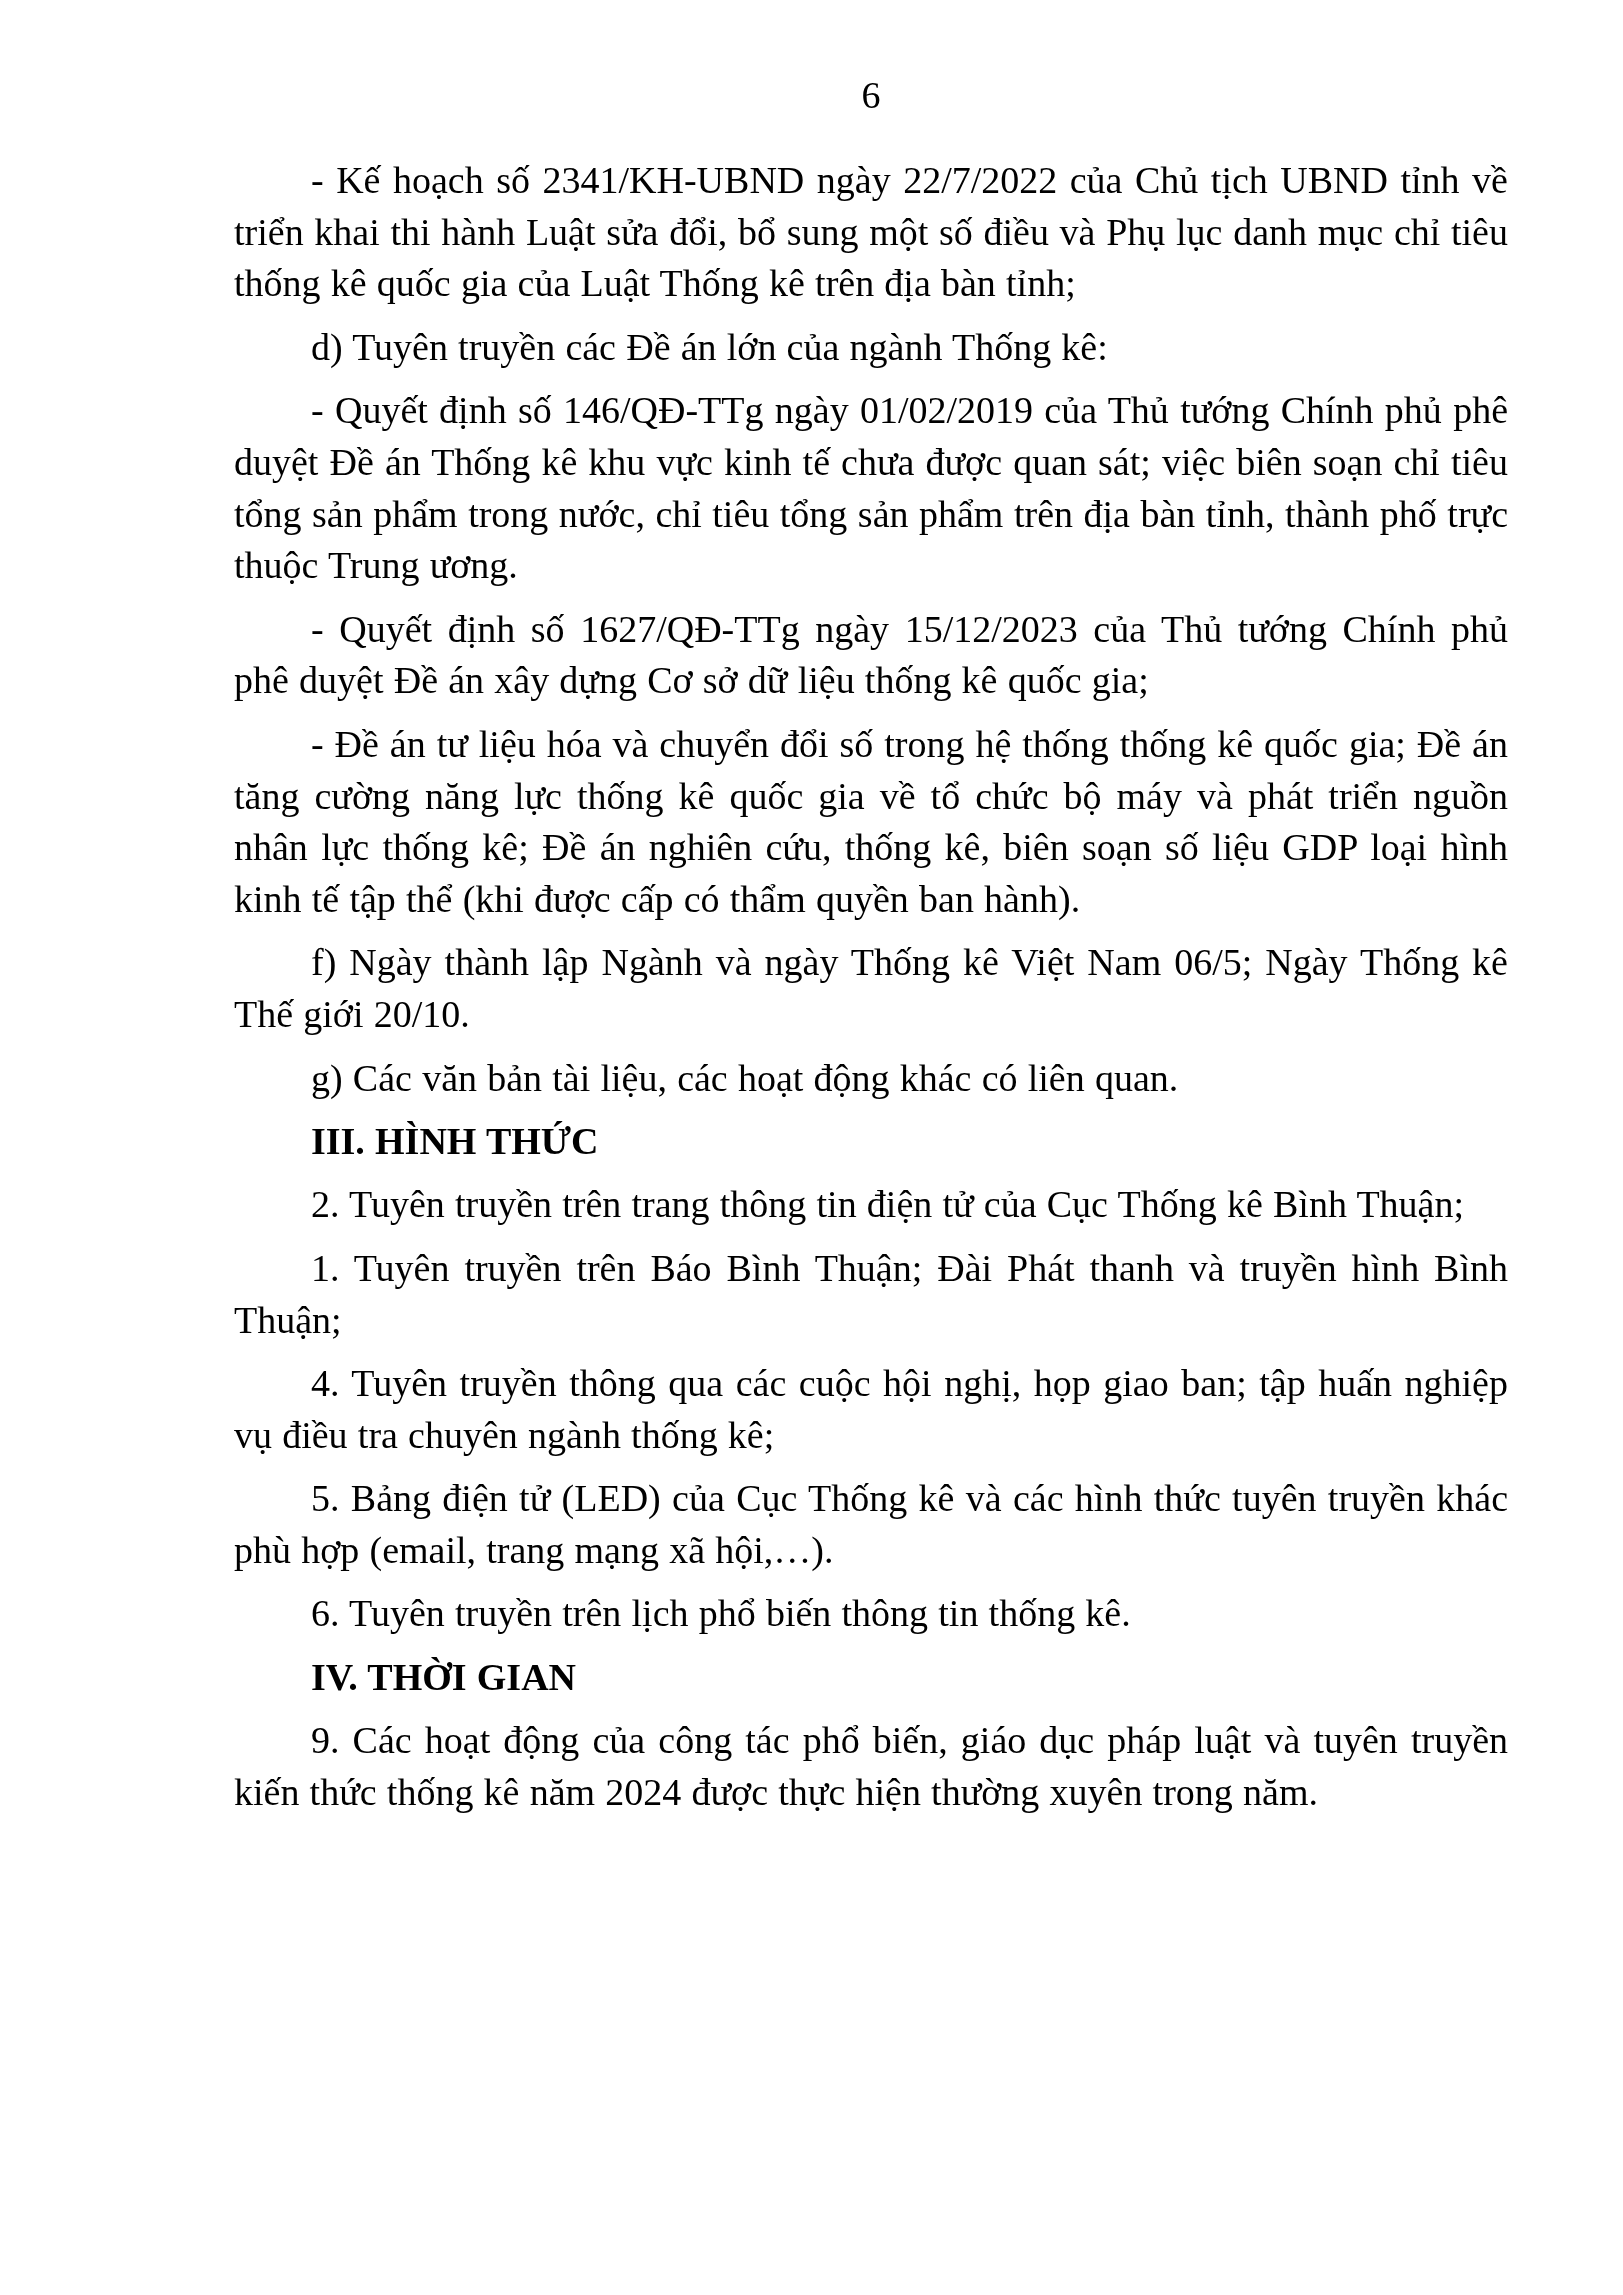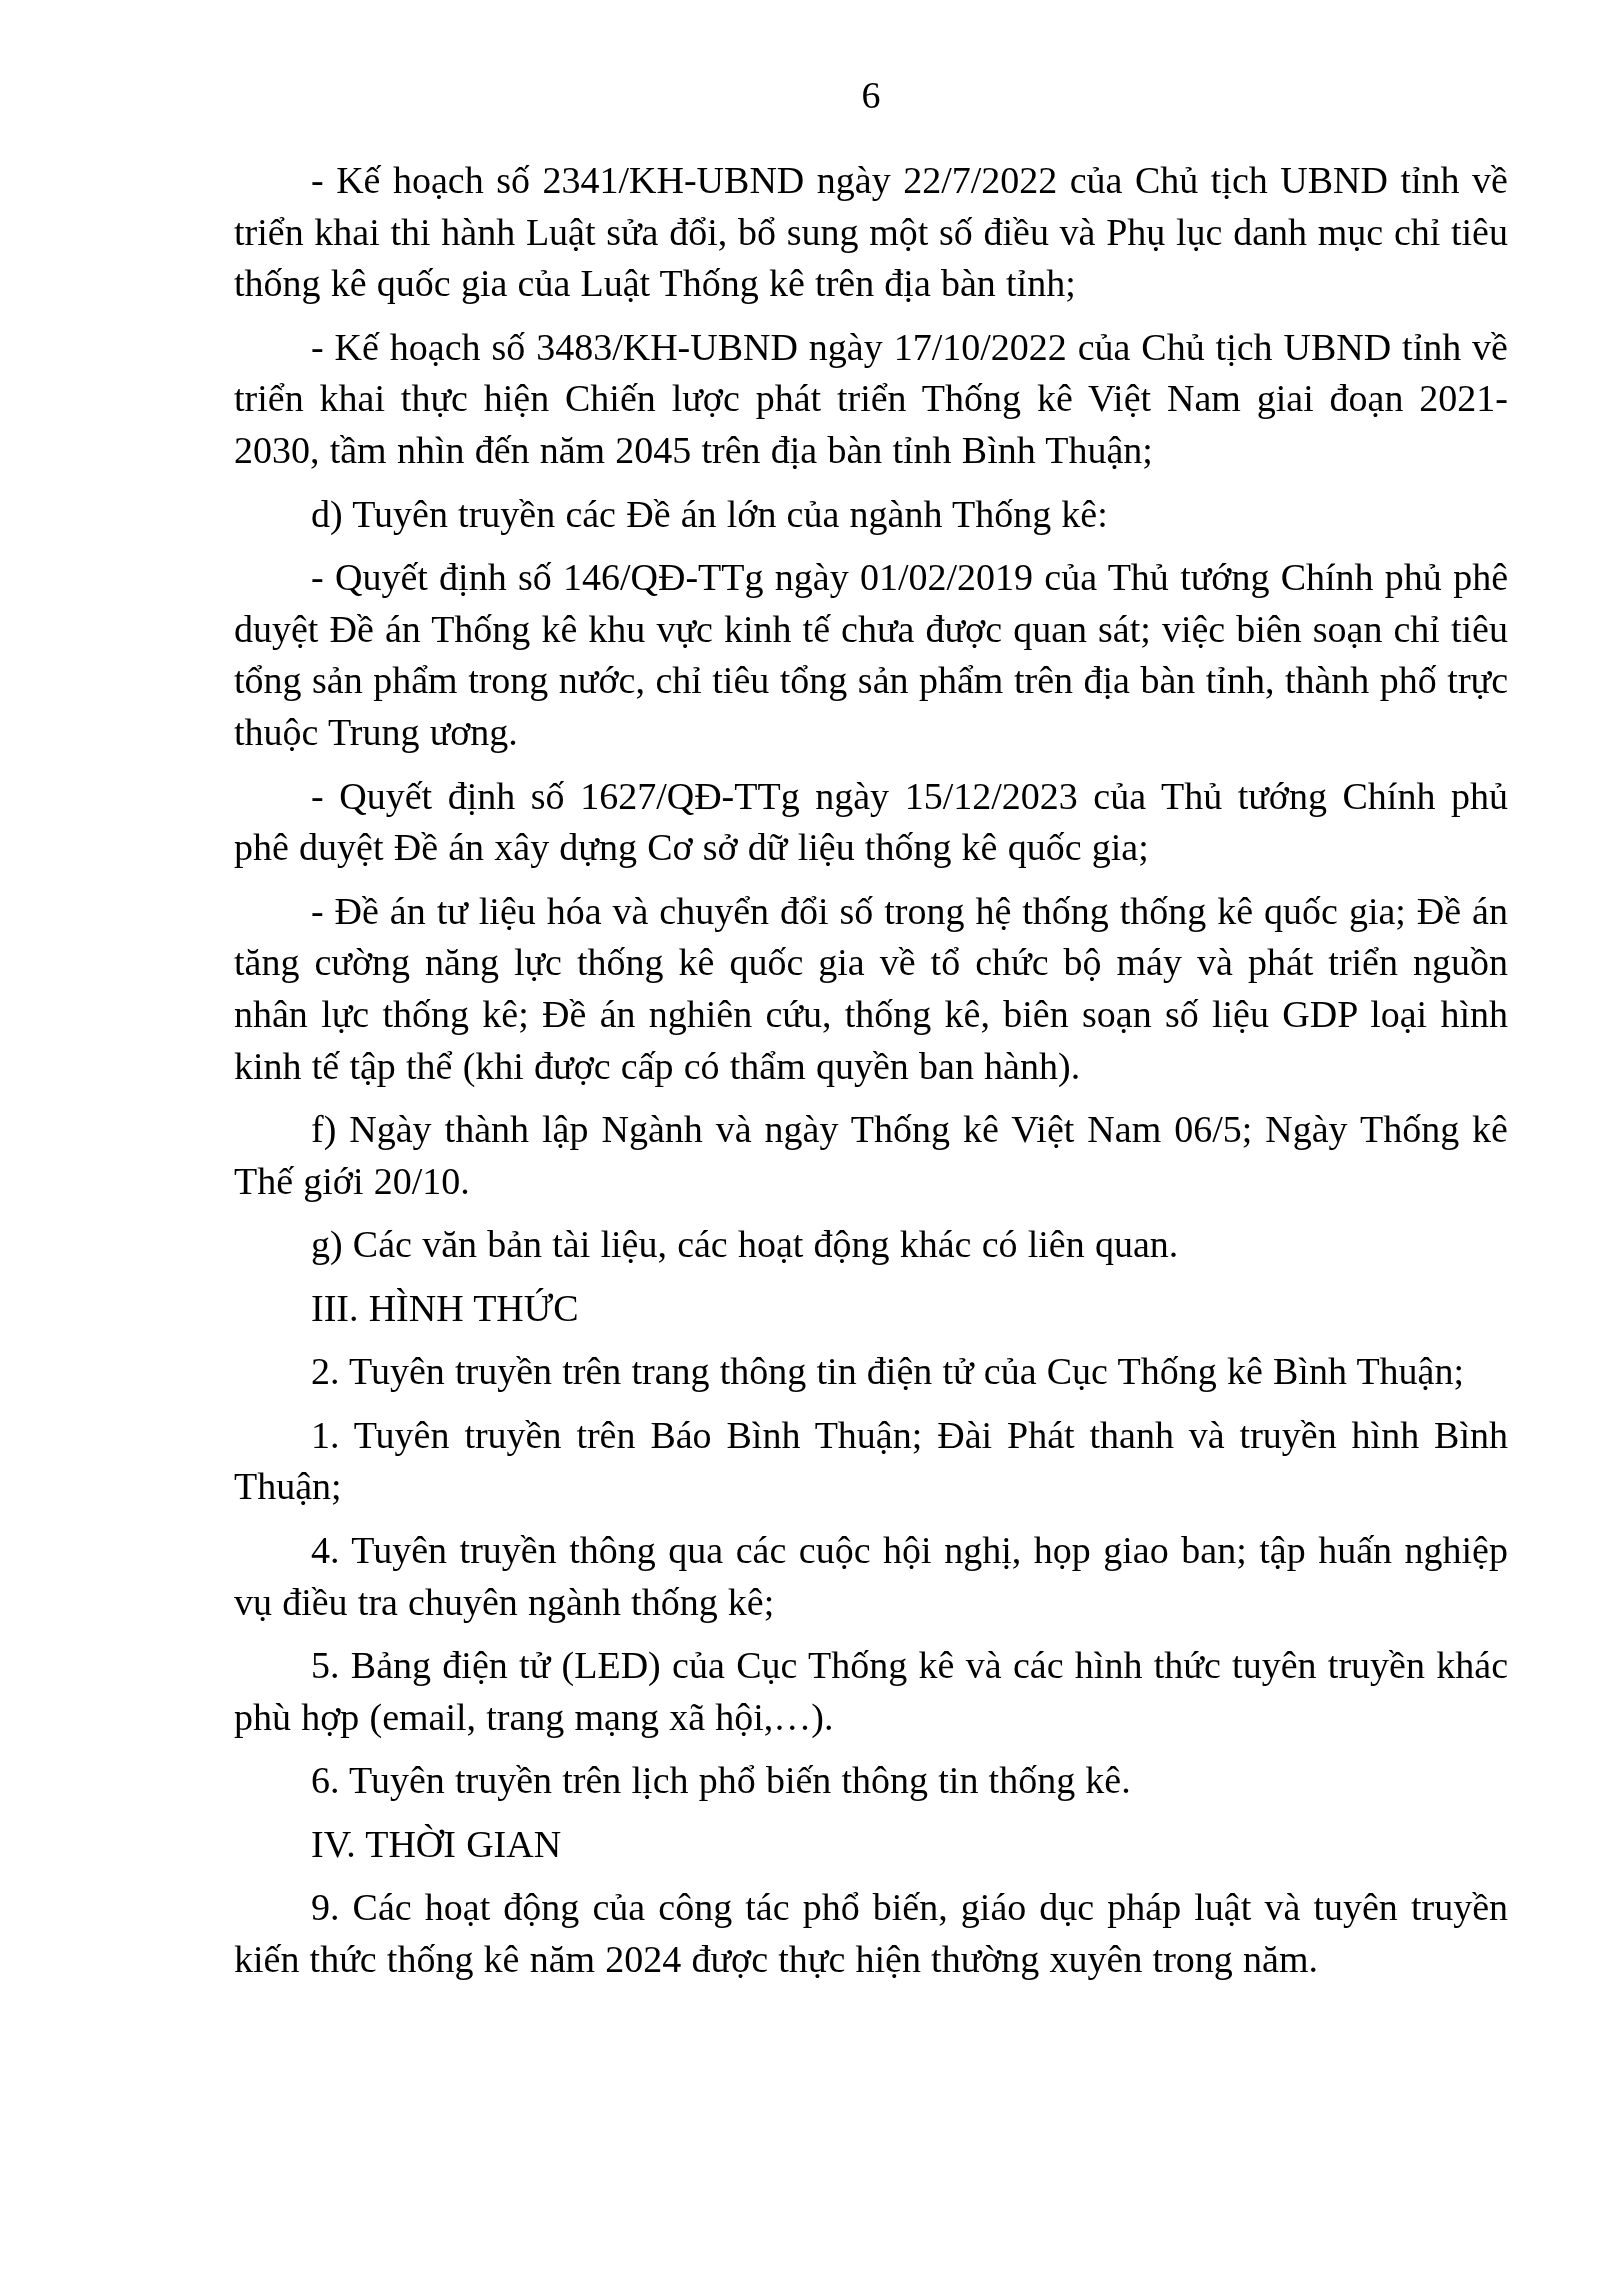--- a/index.html
+++ b/index.html
@@ -28,32 +28,31 @@
   }
   .doc-body p {
     font-size: 38px;
     line-height: 1.36;
     text-align: justify;
     text-indent: 77px;      
     margin: 0 0 11.8px 0;
     word-spacing: 0.7px;
   }
   .doc-body p.heading {
-    font-weight: normal;
+    font-weight: bold;
     text-align: left;
   }
 </style>
 </head>
 <body>
 
 <div class="page">
   <div class="page-number">6</div>
   <main class="doc-body">
       <p class="body">- Kế hoạch số 2341/KH-UBND ngày 22/7/2022 của Chủ tịch UBND tỉnh về triển khai thi hành Luật sửa đổi, bổ sung một số điều và Phụ lục danh mục chỉ tiêu thống kê quốc gia của Luật Thống kê trên địa bàn tỉnh;</p>
-      <p class="body">- Kế hoạch số 3483/KH-UBND ngày 17/10/2022 của Chủ tịch UBND tỉnh về triển khai thực hiện Chiến lược phát triển Thống kê Việt Nam giai đoạn 2021-2030, tầm nhìn đến năm 2045 trên địa bàn tỉnh Bình Thuận;</p>
       <p class="body">d) Tuyên truyền các Đề án lớn của ngành Thống kê:</p>
       <p class="body">- Quyết định số 146/QĐ-TTg ngày 01/02/2019 của Thủ tướng Chính phủ phê duyệt Đề án Thống kê khu vực kinh tế chưa được quan sát; việc biên soạn chỉ tiêu tổng sản phẩm trong nước, chỉ tiêu tổng sản phẩm trên địa bàn tỉnh, thành phố trực thuộc Trung ương.</p>
       <p class="body">- Quyết định số 1627/QĐ-TTg ngày 15/12/2023 của Thủ tướng Chính phủ phê duyệt Đề án xây dựng Cơ sở dữ liệu thống kê quốc gia;</p>
       <p class="body">- Đề án tư liệu hóa và chuyển đổi số trong hệ thống thống kê quốc gia; Đề án tăng cường năng lực thống kê quốc gia về tổ chức bộ máy và phát triển nguồn nhân lực thống kê; Đề án nghiên cứu, thống kê, biên soạn số liệu GDP loại hình kinh tế tập thể (khi được cấp có thẩm quyền ban hành).</p>
       <p class="body">f) Ngày thành lập Ngành và ngày Thống kê Việt Nam 06/5; Ngày Thống kê Thế giới 20/10.</p>
       <p class="body">g) Các văn bản tài liệu, các hoạt động khác có liên quan.</p>
       <p class="heading">III. HÌNH THỨC</p>
       <p class="body">2. Tuyên truyền trên trang thông tin điện tử của Cục Thống kê Bình Thuận;</p>
       <p class="body">1. Tuyên truyền trên Báo Bình Thuận; Đài Phát thanh và truyền hình Bình Thuận;</p>
       <p class="body">4. Tuyên truyền thông qua các cuộc hội nghị, họp giao ban; tập huấn nghiệp vụ điều tra chuyên ngành thống kê;</p>

